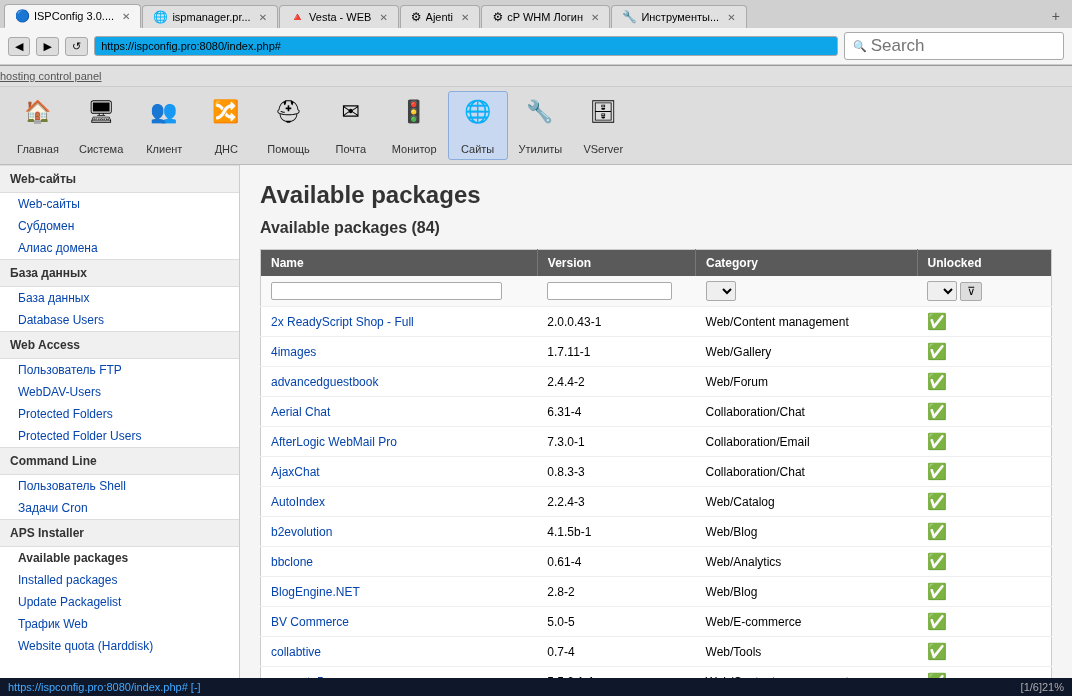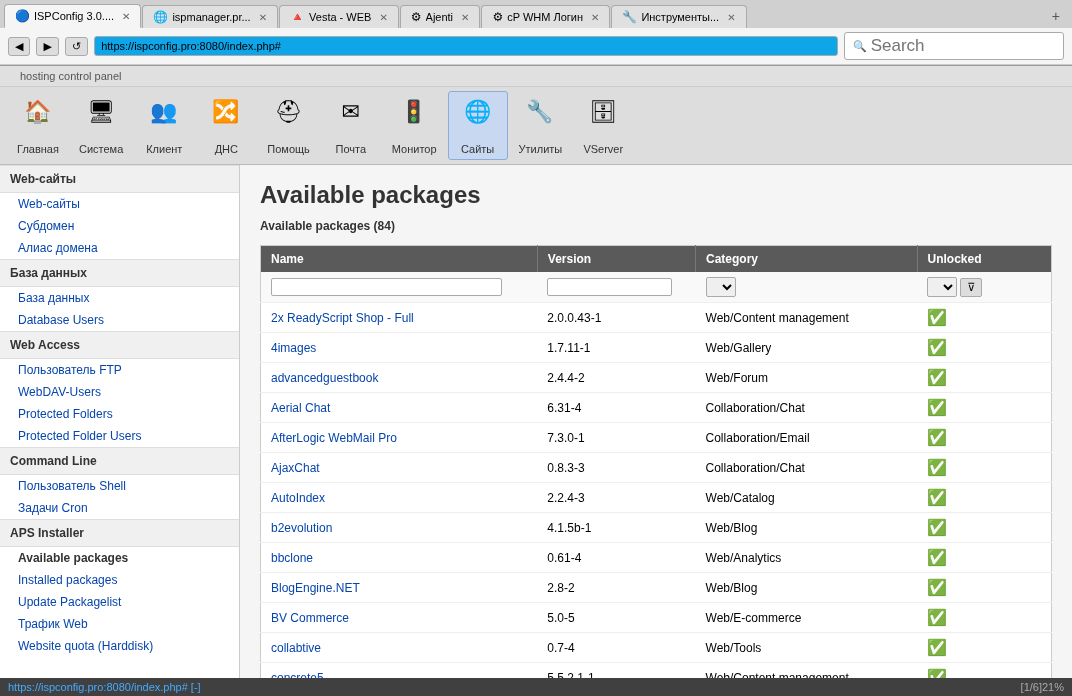--- a/index.html
+++ b/index.html
@@ -14,57 +14,57 @@
     .tab-new { padding: 4px 8px; font-size: 14px; background: none; border: none; cursor: pointer; color: #555; }
     .address-bar { display: flex; align-items: center; padding: 4px 8px; gap: 6px; background: #f5f5f5; border-bottom: 1px solid #ccc; }
     .nav-btn { padding: 2px 6px; background: #ddd; border: 1px solid #aaa; border-radius: 3px; cursor: pointer; font-size: 11px; }
     .address-input { flex: 1; padding: 3px 6px; border: 1px solid #aaa; border-radius: 3px; font-size: 11px; background: #0ea5e9; }
     .search-box { display: flex; align-items: center; padding: 3px 8px; border: 1px solid #aaa; border-radius: 3px; background: white; width: 220px; }
     .search-icon-glyph { color: #888; margin-right: 4px; font-size: 11px; }
     .search-input-field { border: none; outline: none; font-size: 17px; width: 100%; }
 
     
     .app { background: #f0f0f0; min-height: 640px; }
-    .app-header { background: #e0e0e0; padding: 4px 20px; font-size: 11px; color: #555; border-bottom: 1px solid #ccc; }
+    .app-header { background: #e0e0e0; padding: 4px 0; font-size: 11px; color: #555; border-bottom: 1px solid #ccc; text-decoration: underline; }
     .toolbar { display: flex; align-items: center; gap: 2px; background: #ddd; padding: 4px 8px; border-bottom: 1px solid #bbb; flex-wrap: wrap; }
     .toolbar-item { display: flex; flex-direction: column; align-items: center; padding: 4px 8px; cursor: pointer; border: 1px solid transparent; border-radius: 3px; min-width: 60px; }
     .toolbar-item.active { background: #c8d8f0; border-color: #8aaddb; }
     .toolbar-icon { width: 32px; height: 32px; display: flex; align-items: center; justify-content: center; font-size: 22px; }
     .toolbar-label { font-size: 11px; margin-top: 15px; color: #333; }
 
     
     .main-layout { display: flex; height: calc(696px - 160px); justify-content: flex-end; }
     .sidebar { width: 240px; background: white; border-right: 1px solid #ccc; overflow-y: auto; flex-shrink: 0; }
     .content { flex: 1; background: #f5f5f5; overflow-y: auto; padding: 16px 20px; }
 
     
     .sidebar-section-header { padding: 6px 10px; font-weight: bold; font-size: 12px; color: #333; background: #f0f0f0; border-top: 1px solid #ddd; border-bottom: 1px solid #ddd; }
     .sidebar-item { padding: 4px 10px 4px 18px; font-size: 12px; color: #0645ad; cursor: pointer; }
     .sidebar-item.active { color: #333; font-weight: bold; }
 
     
     .page-title { font-size: 24px; font-weight: bold; color: #333; margin-bottom: 10px; }
-    .packages-count { font-size: 12px; font-weight: bold; color: #333; margin-bottom: 12px; }
+    .packages-count { font-size: 16px; font-weight: bold; color: #333; margin-bottom: 12px; }
     .packages-table { width: 100%; border-collapse: collapse; background: white; border: 1px solid #ccc; }
     .packages-table th { background: #5a5a5a; color: white; padding: 6px 10px; text-align: left; font-size: 12px; border-right: 1px solid #777; }
     .packages-table th:last-child { border-right: none; }
     .filter-row td { padding: 4px 6px; background: #f9f9f9; border-bottom: 1px solid #ddd; }
     .filter-input { width: 90%; padding: 2px 4px; border: 1px solid #aaa; border-radius: 2px; font-size: 11px; }
     .filter-select { padding: 2px 4px; border: 1px solid #aaa; border-radius: 2px; font-size: 11px; }
     .filter-btn { padding: 2px 6px; background: #ddd; border: 1px solid #aaa; border-radius: 2px; cursor: pointer; font-size: 11px; }
     .packages-table td { padding: 5px 10px; border-bottom: 1px solid #eee; font-size: 12px; }
     .pkg-name { color: #0645ad; cursor: pointer; text-decoration: none; }
     .check-icon { color: #4a4; font-size: 16px; }
     .col-name { width: 35%; }
     .col-version { width: 20%; }
     .col-category { width: 28%; }
     .col-unlocked { width: 17%; }
 
     
-    .status-bar { background: #404040; color: #4af; font-size: 11px; padding: 3px 8px; display: flex; justify-content: space-between; position: fixed; bottom: 0; left: 0; right: 0; }
+    .status-bar { background: #0f172a; color: #4af; font-size: 11px; padding: 3px 8px; display: flex; justify-content: space-between; position: fixed; bottom: 0; left: 0; right: 0; }
     .status-right { color: #aaa; }
   </style>
 </head>
 <body>
 
 <div class="browser-chrome">
   <div class="tab-bar">
 
     <div id="tabs-container" style="display:flex;gap:1px;align-items:flex-end;flex:1;">
         <div class="tab active">

